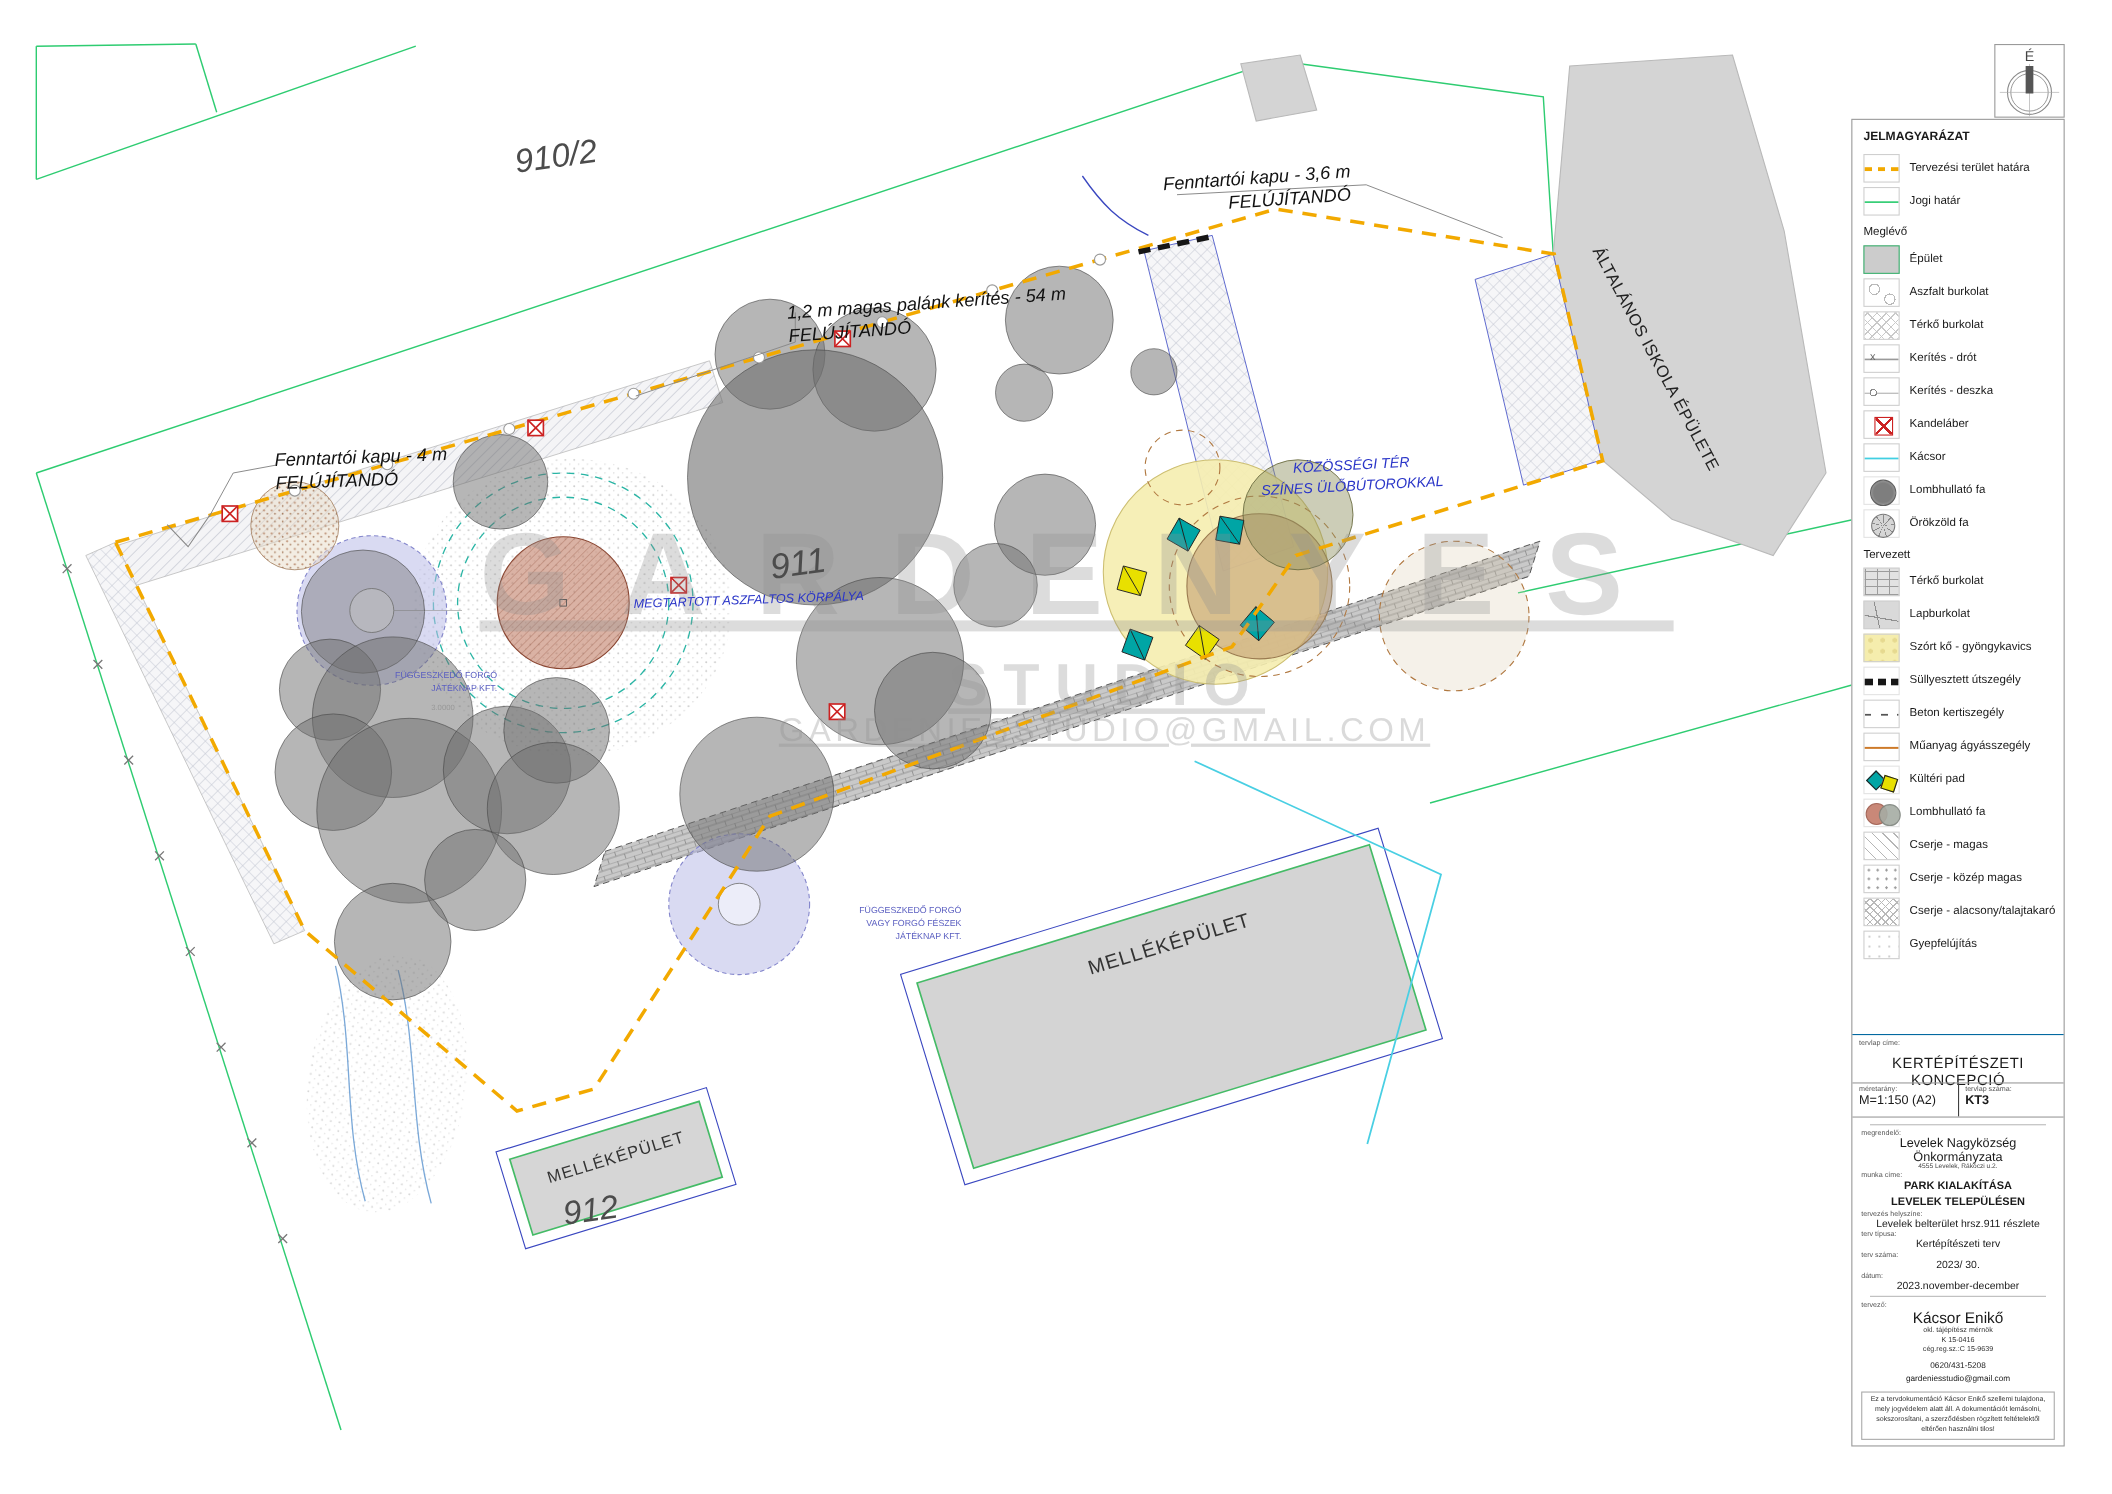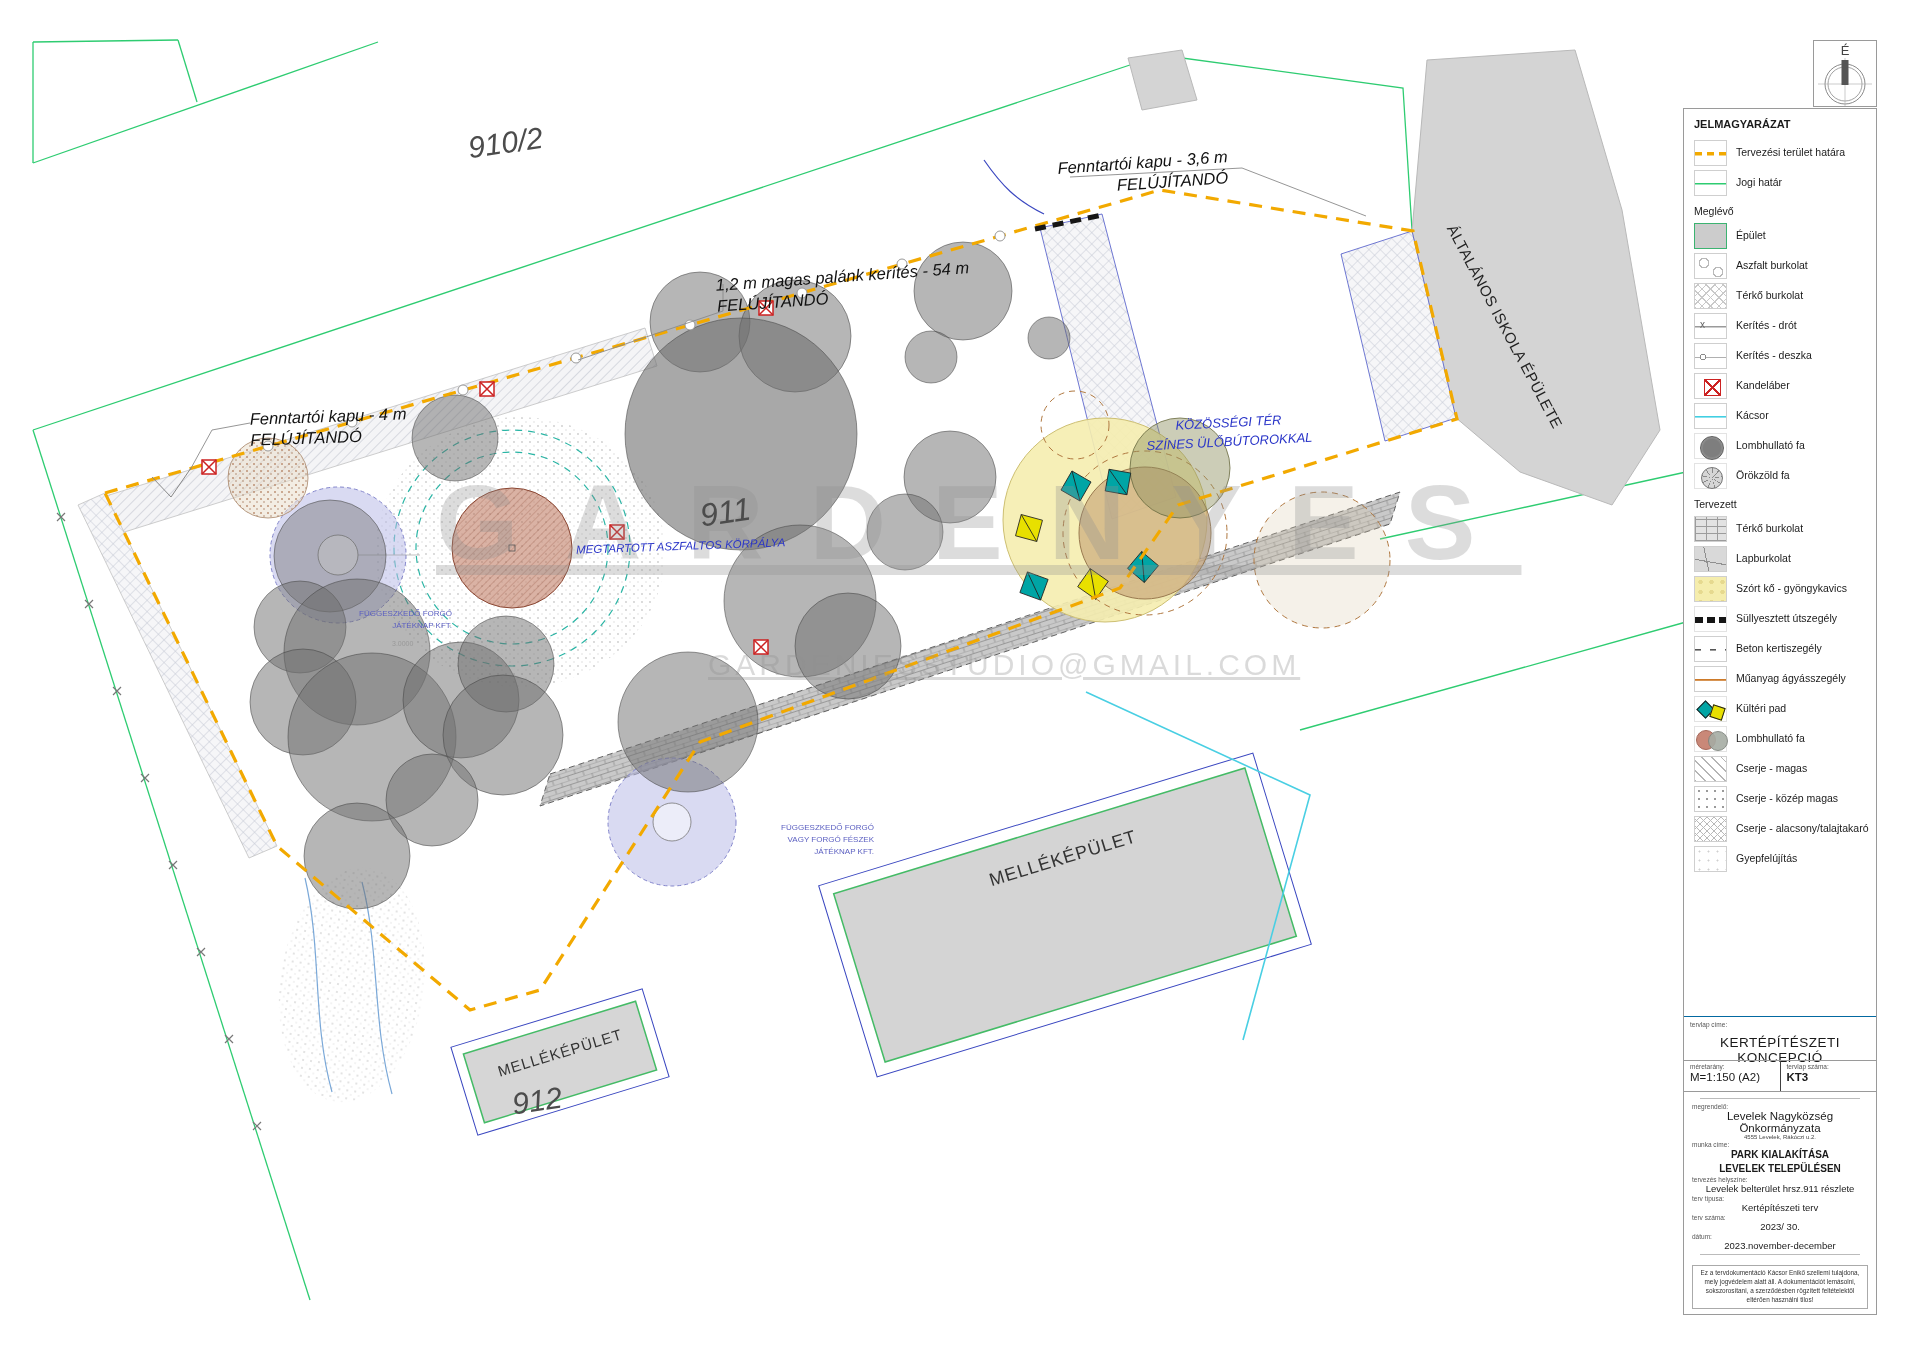--- a/index.html
+++ b/index.html
@@ -318,20 +318,21 @@
     </g>
     <path d="M984,160 C1002,186 1016,200 1044,214" fill="none" stroke="#3a47c0" stroke-width="1.2"></path>
     <g stroke="#8a8a8a" stroke-width=".9" fill="none">
       <path d="M1070,177 L1242,168 L1366,216"></path>
       <path d="M723,284 L723,311 L578,360"></path>
       <path d="M250,423 L212,430 L190,470"></path>
     </g>
   </svg>
 
   <div class="wm" id="wm1">GARDENYES</div>
+  <div class="wm" id="wm2">STUDIO</div>
   <div class="wm" id="wm3">GARDENIESSTUDIO@GMAIL.COM</div>
 
   <div class="plab parcel" id="lbl-910">910/2</div>
   <div class="plab parcel" id="lbl-911">911</div>
   <div class="plab parcel" id="lbl-912">912</div>
 
   <div class="plab anno" id="lbl-gatetop">
     <div>Fenntartói kapu - 3,6 m</div>
     <div class="l2">FELÚJÍTANDÓ</div>
   </div>
@@ -517,18 +518,29 @@
         <div class="fld">
           <div class="tb-label">terv száma:</div>
           <div class="tb-val v-norm">2023/ 30.</div>
         </div>
         <div class="fld">
           <div class="tb-label">dátum:</div>
           <div class="tb-val v-norm">2023.november-december</div>
         </div>
         <div class="spacer"></div>
         <hr class="mini-hr">
+        <div class="fld">
+          <div class="tb-label">tervező:</div>
+          <div class="designer-name">Kácsor Enikő</div>
+          <div class="designer-small">okl. tájépítész mérnök</div>
+          <div class="designer-small">K 15-0416</div>
+          <div class="designer-small">cég.reg.sz.:C 15-9639</div>
+          <div class="designer-contact">
+            <div>0620/431-5208</div>
+            <div>gardeniesstudio@gmail.com</div>
+          </div>
+        </div>
         <div id="disclaimer">Ez a tervdokumentáció Kácsor Enikő szellemi tulajdona, mely jogvédelem alatt áll. A dokumentációt lemásolni, sokszorosítani, a szerződésben rögzített feltételektől eltérően használni tilos!</div>
       </div>
     </div>
   </div>
 
 </div>
 
 </body></html>

